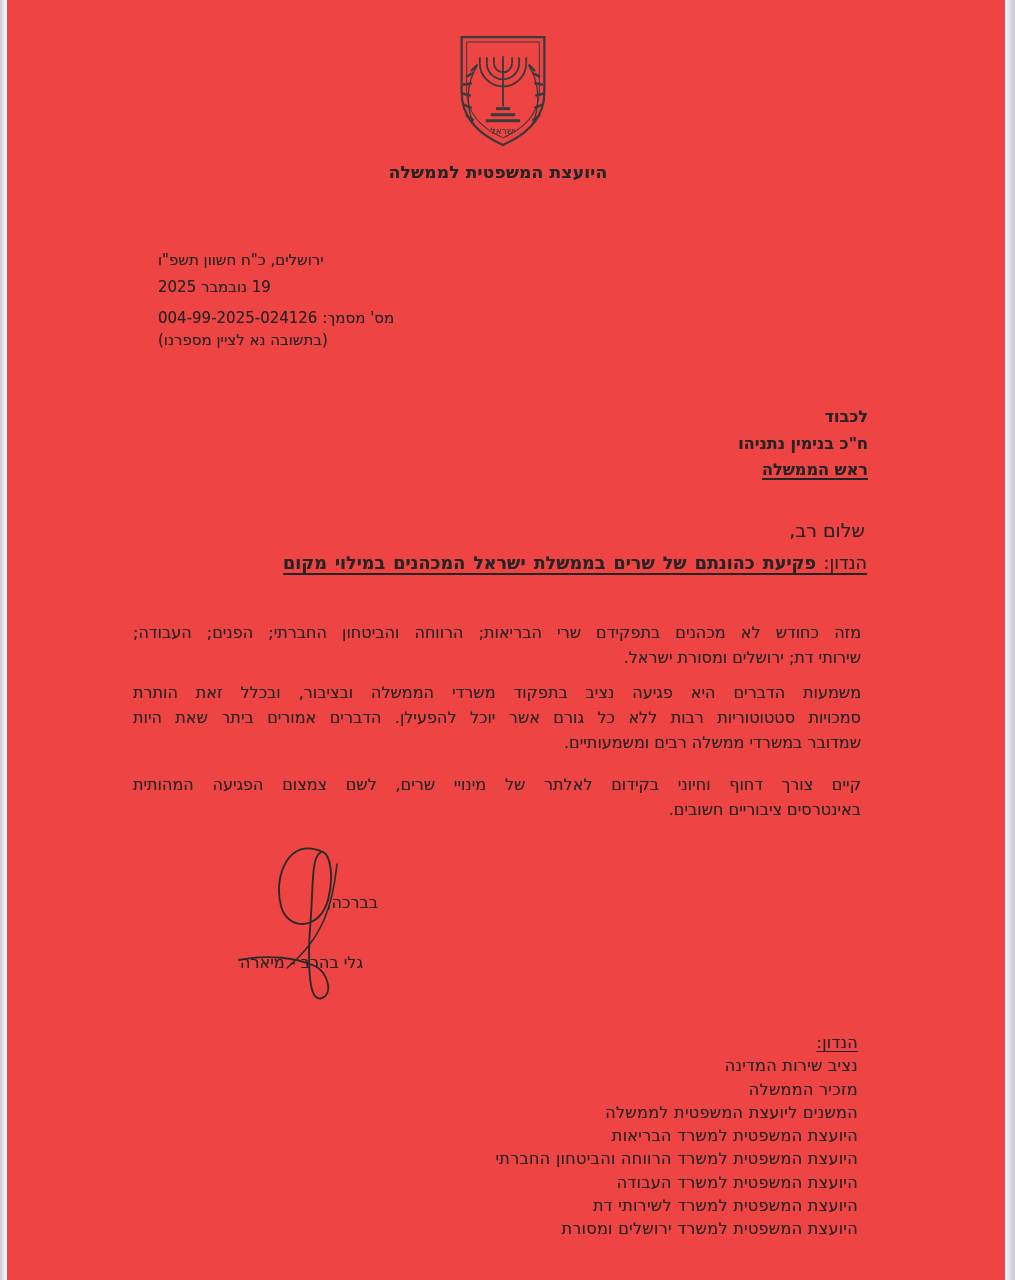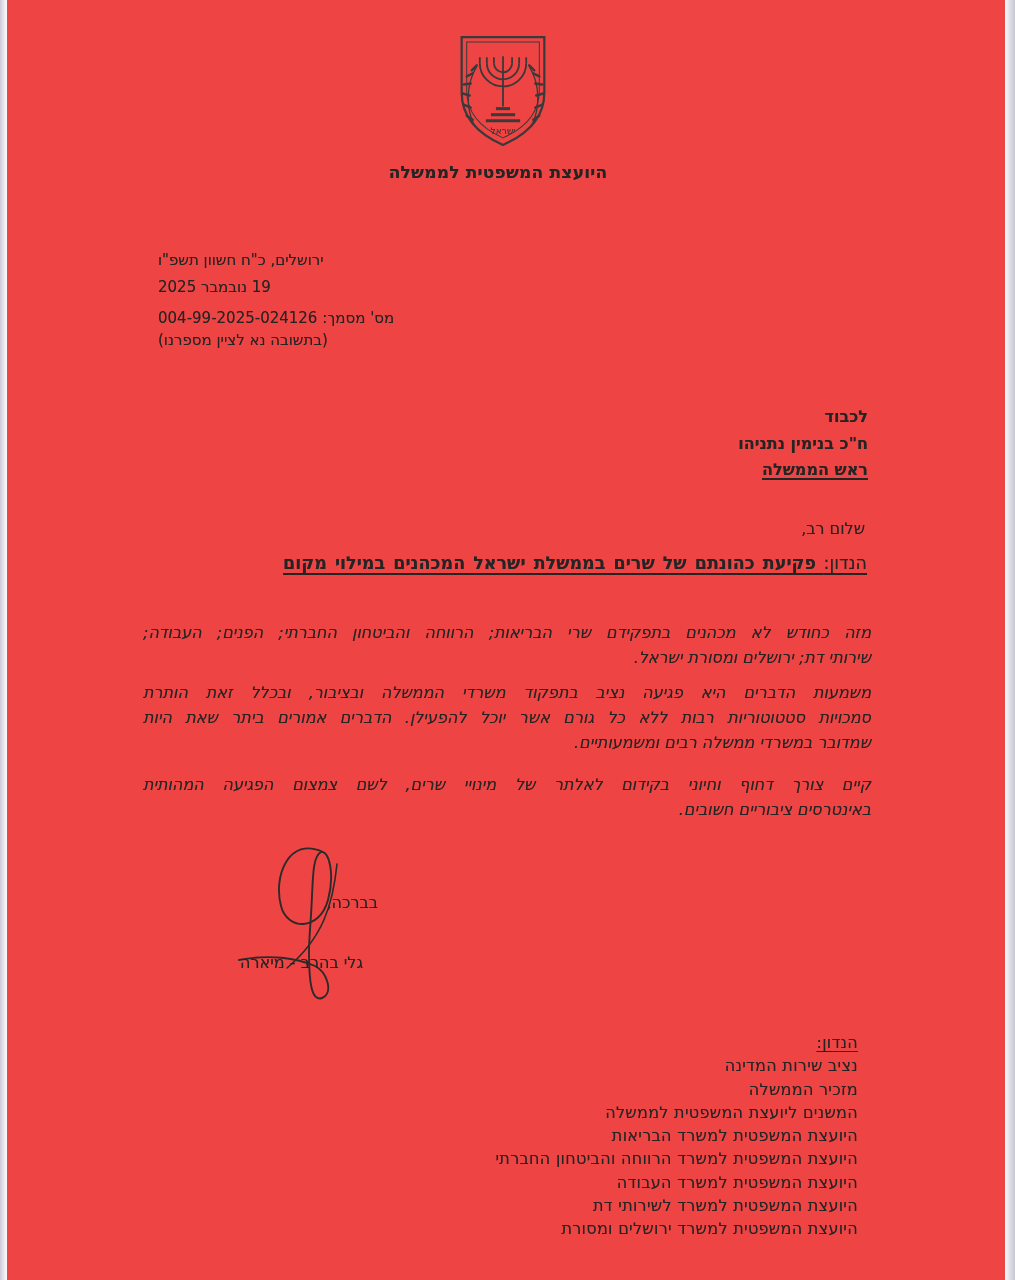--- a/index.html
+++ b/index.html
@@ -27,28 +27,28 @@
 
   .date-block{position:absolute;left:158px;top:247px;text-align:left;
     font-size:15px;line-height:27px;white-space:nowrap;}
   .docnum-block{position:absolute;left:158px;top:307px;text-align:left;
     font-size:15px;line-height:22px;white-space:nowrap;}
 
   .recipient{position:absolute;right:147px;top:404px;text-align:right;
     font-size:16px;font-weight:bold;line-height:26.5px;white-space:nowrap;}
   .recipient .u{text-decoration:underline;text-underline-offset:3px;text-decoration-thickness:1.5px;}
 
-  .greeting{position:absolute;right:150px;top:519px;font-size:16px;white-space:nowrap;}
+  .greeting{position:absolute;right:150px;top:519px;font-size:19px;white-space:nowrap;}
 
   .subject{position:absolute;right:148px;top:553px;font-size:17.5px;white-space:nowrap;
     text-decoration:underline;text-underline-offset:4px;text-decoration-thickness:1.5px;
     word-spacing:2px;}
   .subject .subj-text{font-weight:bold;}
 
-  .body-block{position:absolute;left:143px;top:620px;width:728px;font-size:16px;font-style:italic;}
+  .body-block{position:absolute;left:133px;top:620px;width:728px;font-size:16px;}
   .para{line-height:25px;}
   .para:nth-of-type(1){margin-bottom:10px;}
   .para:nth-of-type(2){margin-bottom:17px;}
   .pline{text-align:justify;text-align-last:justify;}
   .para .pline:last-child{text-align-last:right;}
 
   .closing{position:absolute;right:637px;top:893px;font-size:16px;white-space:nowrap;}
   .sig-name{position:absolute;right:652px;top:953px;font-size:16px;white-space:nowrap;}
   .sig-scribble{position:absolute;left:225px;top:836px;width:135px;height:175px;}
   .sig-scribble svg{width:100%;height:100%;}

